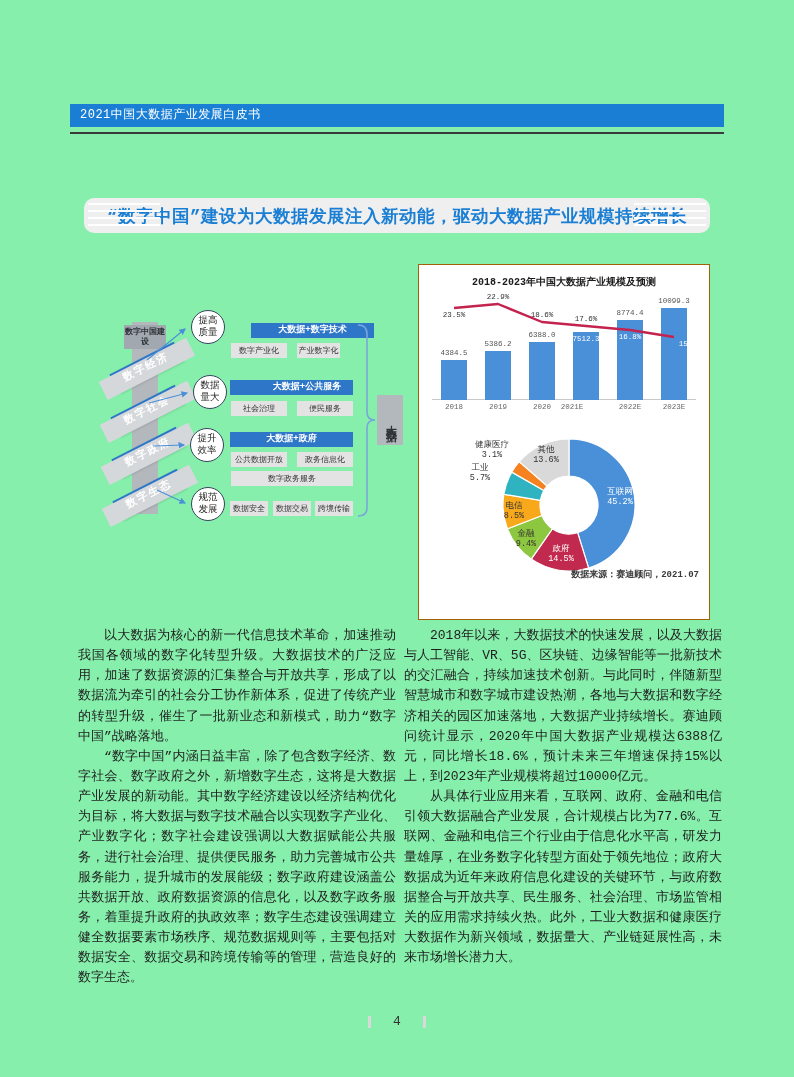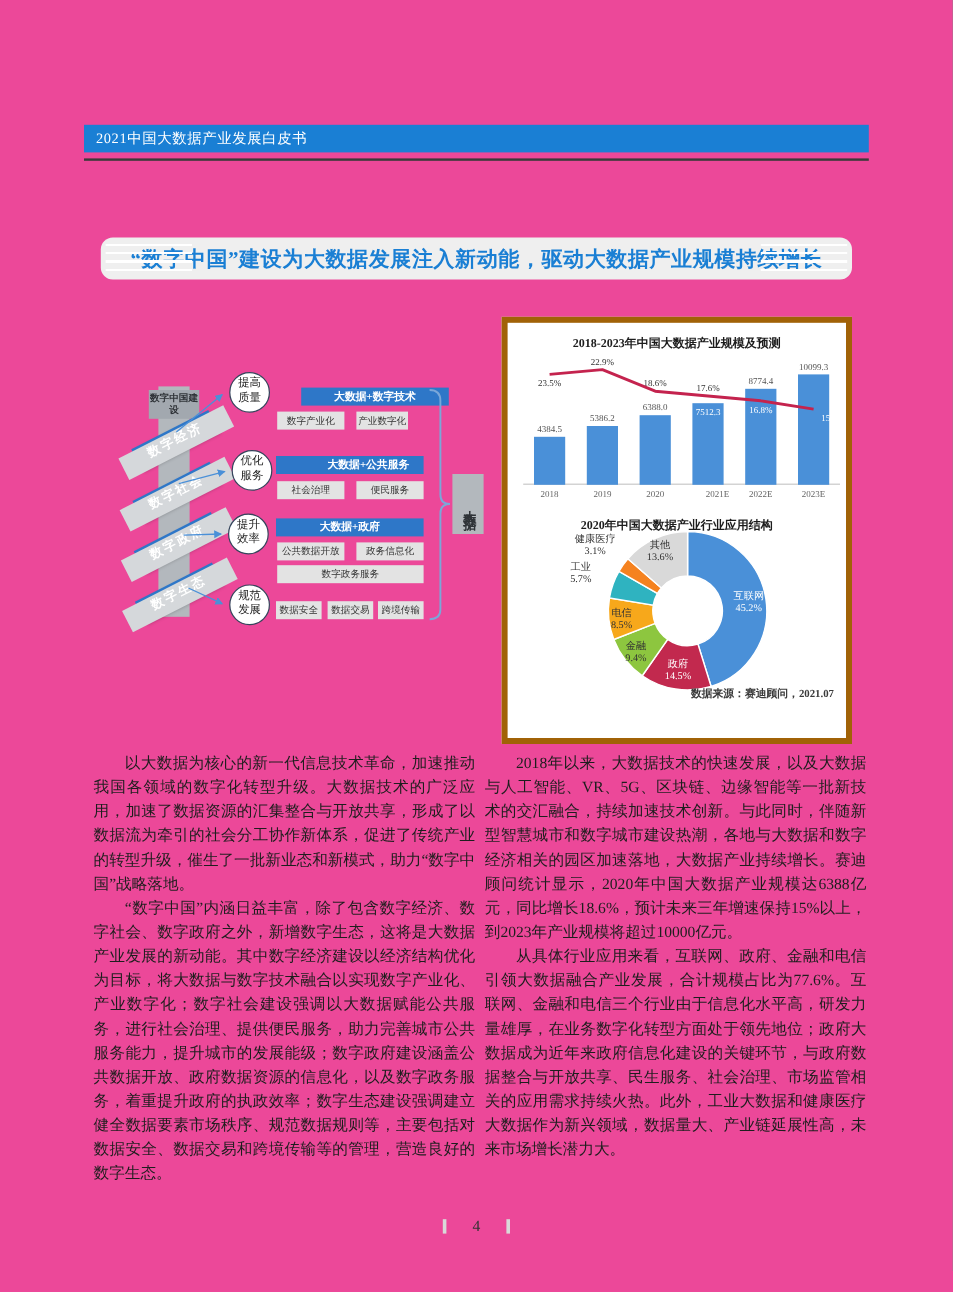--- a/index.html
+++ b/index.html
@@ -1,20 +1,20 @@
 <!DOCTYPE html>
 <html><head>
 <meta charset="utf-8">
 <style>
   * { margin:0; padding:0; box-sizing:border-box; }
   html,body { background:#888; }
   .page {
     position:relative; width:794px; height:1077px; margin:0 auto;
-    background:#ec4899; overflow:hidden;
-    font-family:Liberation Serif, serif; color:#222;
+    background:#86efac; overflow:hidden;
+    font-family:Liberation Mono, monospace; color:#222;
   }
   
   .header-bar {
     position:absolute; left:70px; top:104px; width:654px; height:23px;
     background:#1a7fd4; color:#fff; font-size:12px; line-height:23px;
     padding-left:10px; letter-spacing:.5px;
   }
   .header-rule {
     position:absolute; left:70px; top:132px; width:654px; height:0;
     border-top:2px solid #3a3a3a;
@@ -71,21 +71,21 @@
   .dg-result {
     position:absolute; left:282px; top:127px; width:26px; height:50px;
     background:#b3b8bd; color:#2f3338; font-weight:bold; font-size:11px;
     display:flex; align-items:center; justify-content:center;
     writing-mode:vertical-rl; text-orientation:upright; letter-spacing:3px;
   }
   .diagram-overlay { position:absolute; left:0; top:0; pointer-events:none; }
   
   .charts {
     position:absolute; left:418px; top:264px; width:292px; height:356px;
-    border:5px solid #a16207; background:#fff;
+    border:1px solid #a16207; background:#fff;
   }
   .chart-title {
     position:absolute; left:0; width:100%; text-align:center;
     font-size:10px; font-weight:bold; color:#1c1c1c;
   }
   #bar-plot {
     position:absolute; left:13px; top:30px; width:264px; height:105px;
     border-bottom:1px solid #c9c9c9;
   }
   #bar-plot .bar { position:absolute; background:#4a90d8; }
@@ -139,21 +139,21 @@
 
     <div class="ribbon" style="left:15px; top:89px;">数字经济</div>
     <div class="ribbon" style="left:16px; top:132px;">数字社会</div>
     <div class="ribbon" style="left:17px; top:174px;">数字政府</div>
     <div class="ribbon" style="left:18px; top:216px;">数字生态</div>
 
     <div class="circle" style="left:96px; top:42px;">
         <span>提高质量</span>
       </div>
     <div class="circle" style="left:98px; top:107px;">
-        <span>优化服务</span>
+        <span>数据量大</span>
       </div>
     <div class="circle" style="left:95px; top:160px;">
         <span>提升效率</span>
       </div>
     <div class="circle" style="left:96px; top:219px;">
         <span>规范发展</span>
       </div>
 
     <div class="dg-head" style="top:55px;margin-left:21px;">大数据+数字技术</div>
     <div class="dg-item" style="left:136px; top:75px; width:56px;">数字产业化</div>
@@ -199,35 +199,34 @@
         <div class="vlab" style="left:44px; top:45px;">5386.2</div>
         <div class="plab" style="left:44px; top:-2px;">22.9%</div>
         <div class="xlab" style="left:44px;">2019</div>
         <div class="bar" style="left:97px; top:47px; width:26px; height:58px; background:#4a90d8;"></div>
         <div class="vlab" style="left:88px; top:36px;">6388.0</div>
         <div class="plab" style="left:88px; top:16px;">18.6%</div>
         <div class="xlab" style="left:88px;">2020</div>
         <div class="bar" style="left:141px; top:37px; width:26px; height:68px; background:#4a90d8;"></div>
         <div class="vlab white" style="left:132px; top:40px;">7512.3</div>
         <div class="plab" style="left:132px; top:20px;">17.6%</div>
-        <div class="xlab" style="left:140px;text-align:center;">2021E</div>
+        <div class="xlab" style="left:118px;text-align:center;">2021E</div>
         <div class="bar" style="left:185px; top:25px; width:26px; height:80px; background:#4a90d8;"></div>
         <div class="vlab" style="left:176px; top:14px;">8774.4</div>
         <div class="plab white" style="left:176px; top:38px;">16.8%</div>
         <div class="xlab" style="left:176px;">2022E</div>
         <div class="bar" style="left:229px; top:13px; width:26px; height:92px; background:#4a90d8;"></div>
         <div class="vlab" style="left:220px; top:2px;">10099.3</div>
         <div class="plab white" style="left:236px; top:45px;">15.1%</div>
         <div class="xlab" style="left:220px;">2023E</div>
       </div>
     <svg id="line-svg" width="264" height="105">
         <polyline points="22,13 66,9 110,27 154,31 198,35 242,42" fill="none" stroke="#c4234e" stroke-width="2.4" stroke-linejoin="round"></polyline>
       </svg>
 
-    <div class="chart-title" style="top:162px;">2020年中国大数据产业行业应用结构</div>
     <div class="donut-wrap" id="donut-wrap">
       <svg id="donut-svg" width="292" height="156">
           <path d="M150,16 A66,66 0 0 1 169.6047443840843,145.02105995327844 L158.61420586573402,109.69107179765265 A29,29 0 0 0 150,53 Z" fill="#4a90d8" stroke="#fff" stroke-width="1.2"></path>
           <path d="M169.6047443840843,145.02105995327844 A66,66 0 0 1 112.21947971075699,136.11683921547984 L133.39946835775686,105.77861117043811 A29,29 0 0 0 158.61420586573402,109.69107179765265 Z" fill="#c2294e" stroke="#fff" stroke-width="1.2"></path>
           <path d="M112.21947971075699,136.11683921547984 A66,66 0 0 1 88.48330657775809,105.91017420250003 L122.96993773871188,92.50598563443182 A29,29 0 0 0 133.39946835775686,105.77861117043811 Z" fill="#8dc63f" stroke="#fff" stroke-width="1.2"></path>
           <path d="M88.48330657775809,105.91017420250003 A66,66 0 0 1 84.87872768228071,71.26594709713765 L121.38610761797183,77.28352220934836 A29,29 0 0 0 122.96993773871188,92.50598563443182 Z" fill="#f7a81b" stroke="#fff" stroke-width="1.2"></path>
           <path d="M84.87872768228071,71.26594709713765 A66,66 0 0 1 92.77333372314366,49.11978304759359 L124.8549496662298,67.55263194515476 A29,29 0 0 0 121.38610761797183,77.28352220934836 Z" fill="#2fb3c0" stroke="#fff" stroke-width="1.2"></path>
           <path d="M92.77333372314366,49.11978304759359 A66,66 0 0 1 100.21940887141717,38.66534012030485 L128.126709958653,62.95901308316425 A29,29 0 0 0 124.8549496662298,67.55263194515476 Z" fill="#f5821f" stroke="#fff" stroke-width="1.2"></path>
           <path d="M100.21940887141717,38.66534012030485 A66,66 0 0 1 150.00000000000003,16 L150.00000000000003,53 A29,29 0 0 0 128.126709958653,62.95901308316425 Z" fill="#d9d9d9" stroke="#fff" stroke-width="1.2"></path>
         </svg>

